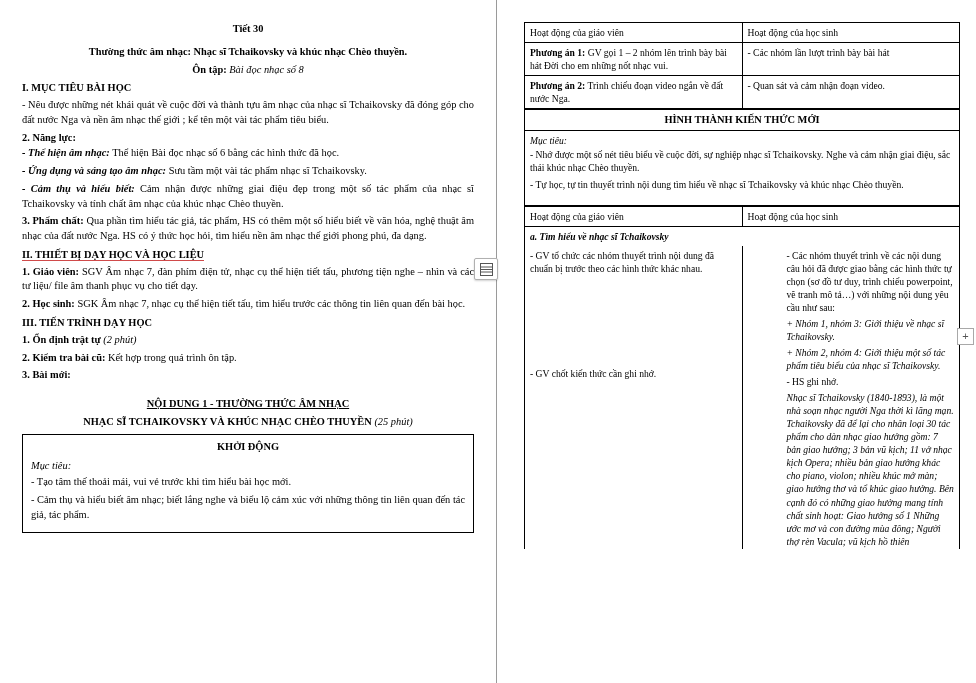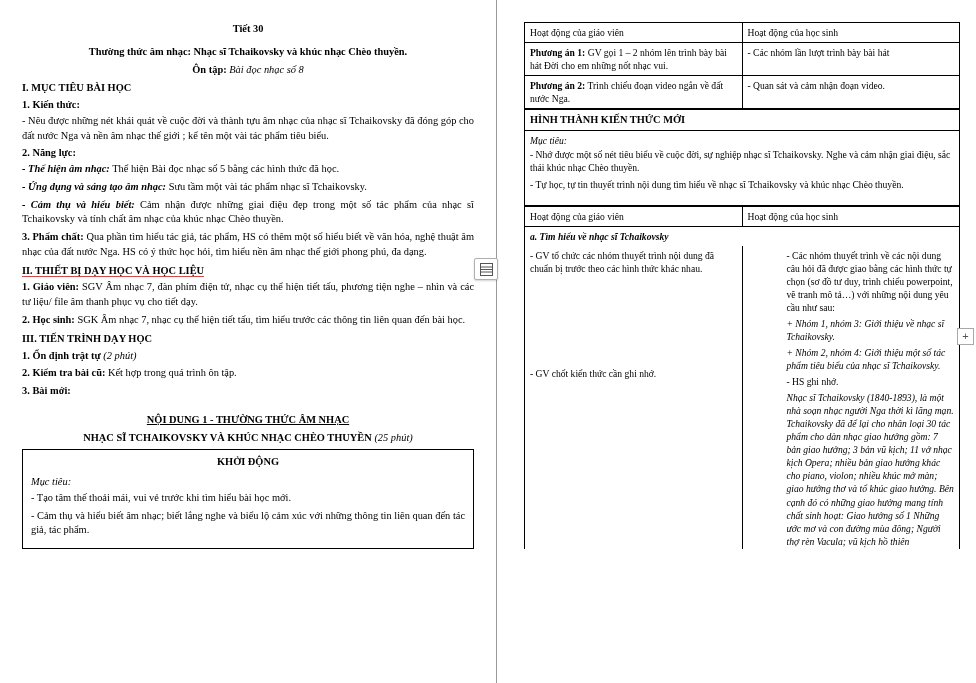--- a/index.html
+++ b/index.html
@@ -111,21 +111,21 @@
     font-weight: normal;
     text-align: left;
     font-size: 9.6px;
     line-height: 1.36;
   }
   th {
     text-align: center;
     font-weight: bold;
   }
   .center-head {
-    text-align: left;
+    text-align: center;
     font-weight: bold;
     font-size: 10.4px;
   }
   
   .ui-pill {
     position: absolute;
     left: 474px;
     top: 258px;
     width: 22px;
     height: 20px;
@@ -180,27 +180,26 @@
         <span>Thường thức âm nhạc: Nhạc sĩ Tchaikovsky và khúc nhạc Chèo thuyền.</span>
       </p>
 
       <p class="ctr">
         <span class="b">Ôn tập:</span>
         <span class="i">Bài đọc nhạc số 8</span>
       </p>
 
       <p class="sec">I. MỤC TIÊU BÀI HỌC</p>
 
-      <p class="b tight">1. Kiến thức:</p>
       <p>- Nêu được những nét khái quát về cuộc đời và thành tựu âm nhạc của nhạc sĩ Tchaikovsky đã đóng góp cho đất nước Nga và nền âm nhạc thế giới ; kể tên một vài tác phẩm tiêu biểu.</p>
 
       <p class="b tight">2. Năng lực:</p>
 
       <p>
-        <span class="b i">- Thể hiện âm nhạc:</span><span> Thể hiện Bài đọc nhạc số 5 bằng các hình thức đã học.</span>
+        <span class="b i">- Thể hiện âm nhạc:</span><span> Thể hiện Bài đọc nhạc số 6 bằng các hình thức đã học.</span>
       </p>
       <p>
         <span class="b i">- Ứng dụng và sáng tạo âm nhạc:</span><span> Sưu tầm một vài tác phẩm nhạc sĩ Tchaikovsky.</span>
       </p>
       <p>
         <span class="b i">- Cảm thụ và hiểu biết:</span><span> Cảm nhận được những giai điệu đẹp trong một số tác phẩm của nhạc sĩ Tchaikovsky và tính chất âm nhạc của khúc nhạc Chèo thuyền.</span>
       </p>
 
       <p>
         <span class="b">3. Phẩm chất:</span><span> Qua phần tìm hiểu tác giả, tác phẩm, HS có thêm một số hiểu biết về văn hóa, nghệ thuật âm nhạc của đất nước Nga. HS có ý thức học hỏi, tìm hiểu nền âm nhạc thế giới phong phú, đa dạng.</span>

